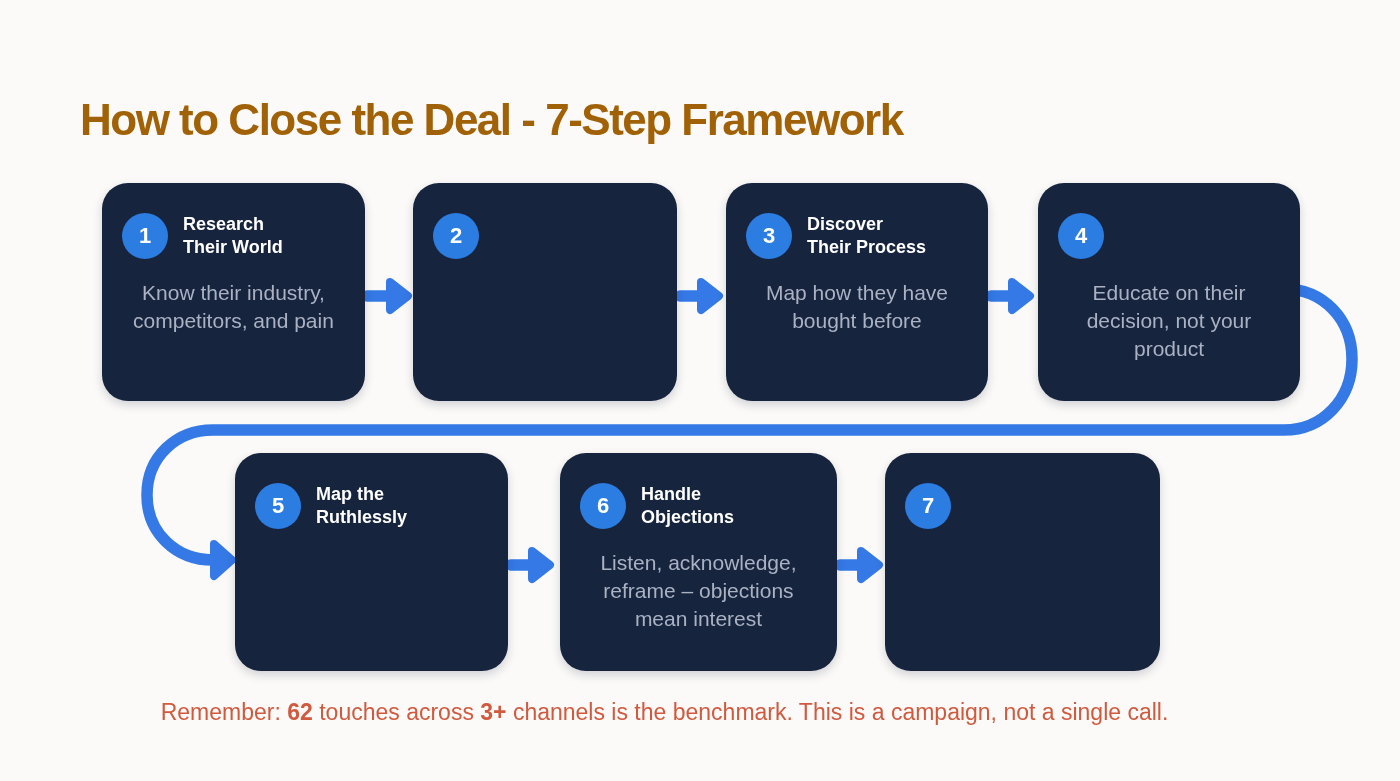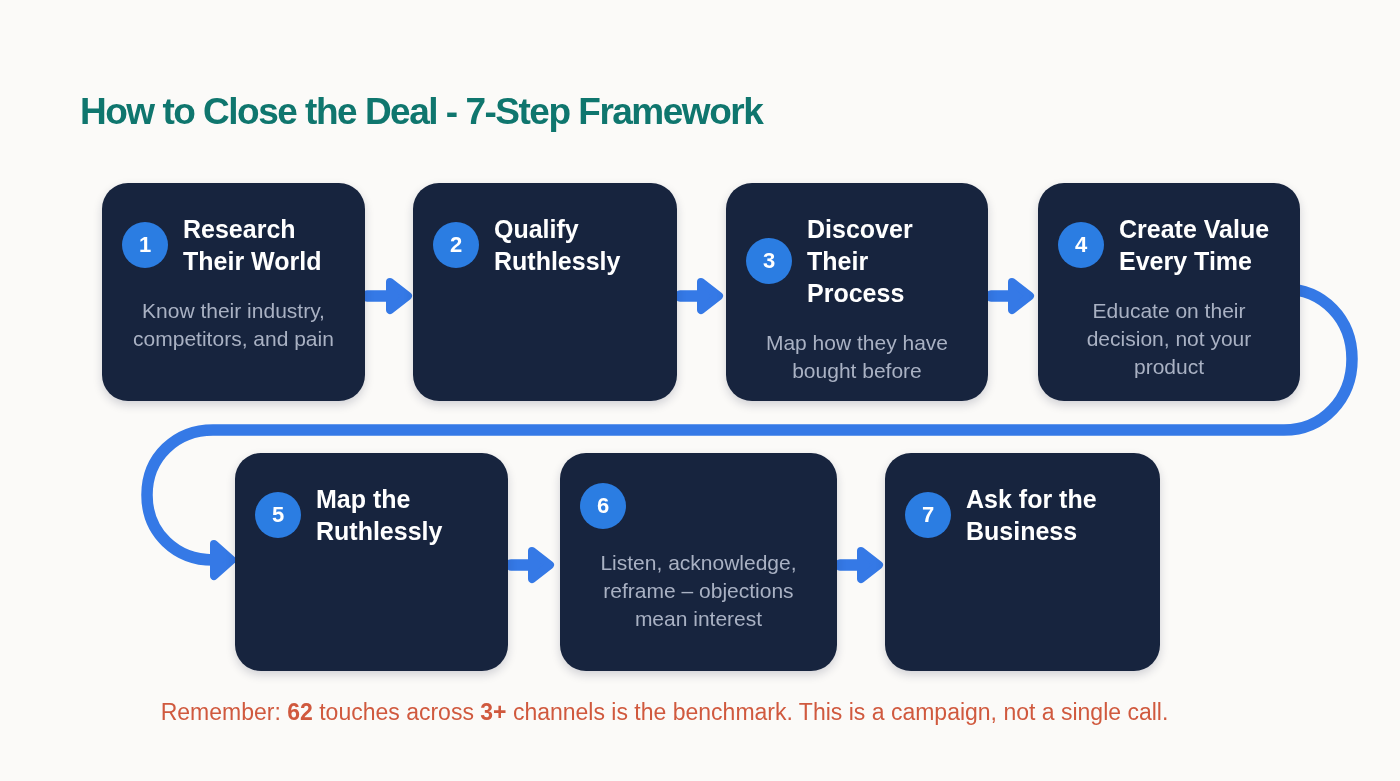--- a/index.html
+++ b/index.html
@@ -3,22 +3,22 @@
 <meta charset="utf-8">
 <style>
   html,body{margin:0;padding:0;}
   body{
     width:1400px;height:781px;position:relative;overflow:hidden;
     background:#fbfaf8;
     font-family:"Liberation Sans","DejaVu Sans",sans-serif;
   }
   .page-title{
     position:absolute;left:80px;top:66px;
-    font-size:37px;font-weight:700;letter-spacing:-1.5px;
-    color:#0f766e;
+    font-size:44px;font-weight:700;letter-spacing:-1.5px;
+    color:#a16207;
   }
   .flow-svg{position:absolute;left:0;top:0;z-index:0;}
   .step-card{
     position:absolute;z-index:1;
     background:#17243e;border-radius:26px;
     box-shadow:0 4px 10px rgba(20,30,60,0.18);
     box-sizing:border-box;
   }
   .card-1{left:102px;top:183px;width:263px;height:218px;}
   .card-2{left:413px;top:183px;width:264px;height:218px;}
@@ -32,21 +32,21 @@
     padding:30px 16px 0 20px;
   }
   .step-badge{
     width:46px;height:46px;border-radius:50%;
     background:#2b7de2;color:#ffffff;
     font-size:22px;font-weight:700;
     display:flex;align-items:center;justify-content:center;
     flex-shrink:0;
   }
   .step-title{
-    color:#ffffff;font-size:25px;font-weight:700;line-height:1.28;
+    color:#ffffff;font-size:18px;font-weight:700;line-height:1.28;
     white-space:pre-line;
   }
   .step-desc{
     margin-top:20px;padding:0 14px;
     color:#a9b1c3;font-size:21px;line-height:1.33;
     text-align:center;white-space:pre-line;
   }
   .footer-note{
     position:absolute;left:0;top:699px;width:1329px;
     text-align:center;font-size:23px;color:#d0593e;
@@ -100,64 +100,60 @@
     <div class="step-title">Research
 Their World</div>
   </div>
   <div class="step-desc">Know their industry,
 competitors, and pain</div>
 </div>
 
 <div class="step-card card-2">
   <div class="step-head">
     <div class="step-badge">2</div>
-    <div class="step-title">Qualify
-Ruthlessly</div>
   </div>
 </div>
 
 <div class="step-card card-3">
   <div class="step-head">
     <div class="step-badge">3</div>
     <div class="step-title">Discover
 Their Process</div>
   </div>
   <div class="step-desc">Map how they have
 bought before</div>
 </div>
 
 <div class="step-card card-4">
   <div class="step-head">
     <div class="step-badge">4</div>
-    <div class="step-title">Create Value
-Every Time</div>
   </div>
   <div class="step-desc">Educate on their
 decision, not your
 product</div>
 </div>
 
 <div class="step-card card-5">
   <div class="step-head">
     <div class="step-badge">5</div>
     <div class="step-title">Map the
 Ruthlessly</div>
   </div>
 </div>
 
 <div class="step-card card-6">
   <div class="step-head">
     <div class="step-badge">6</div>
+    <div class="step-title">Handle
+Objections</div>
   </div>
   <div class="step-desc">Listen, acknowledge,
 reframe – objections
 mean interest</div>
 </div>
 
 <div class="step-card card-7">
   <div class="step-head">
     <div class="step-badge">7</div>
-    <div class="step-title">Ask for the
-Business</div>
   </div>
 </div>
 
 <div class="footer-note"><span>Remember: </span><span class="hl">62</span><span> touches across </span><span class="hl">3+</span><span> channels is the benchmark. This is a campaign, not a single call.</span></div>
 
 </body></html>

